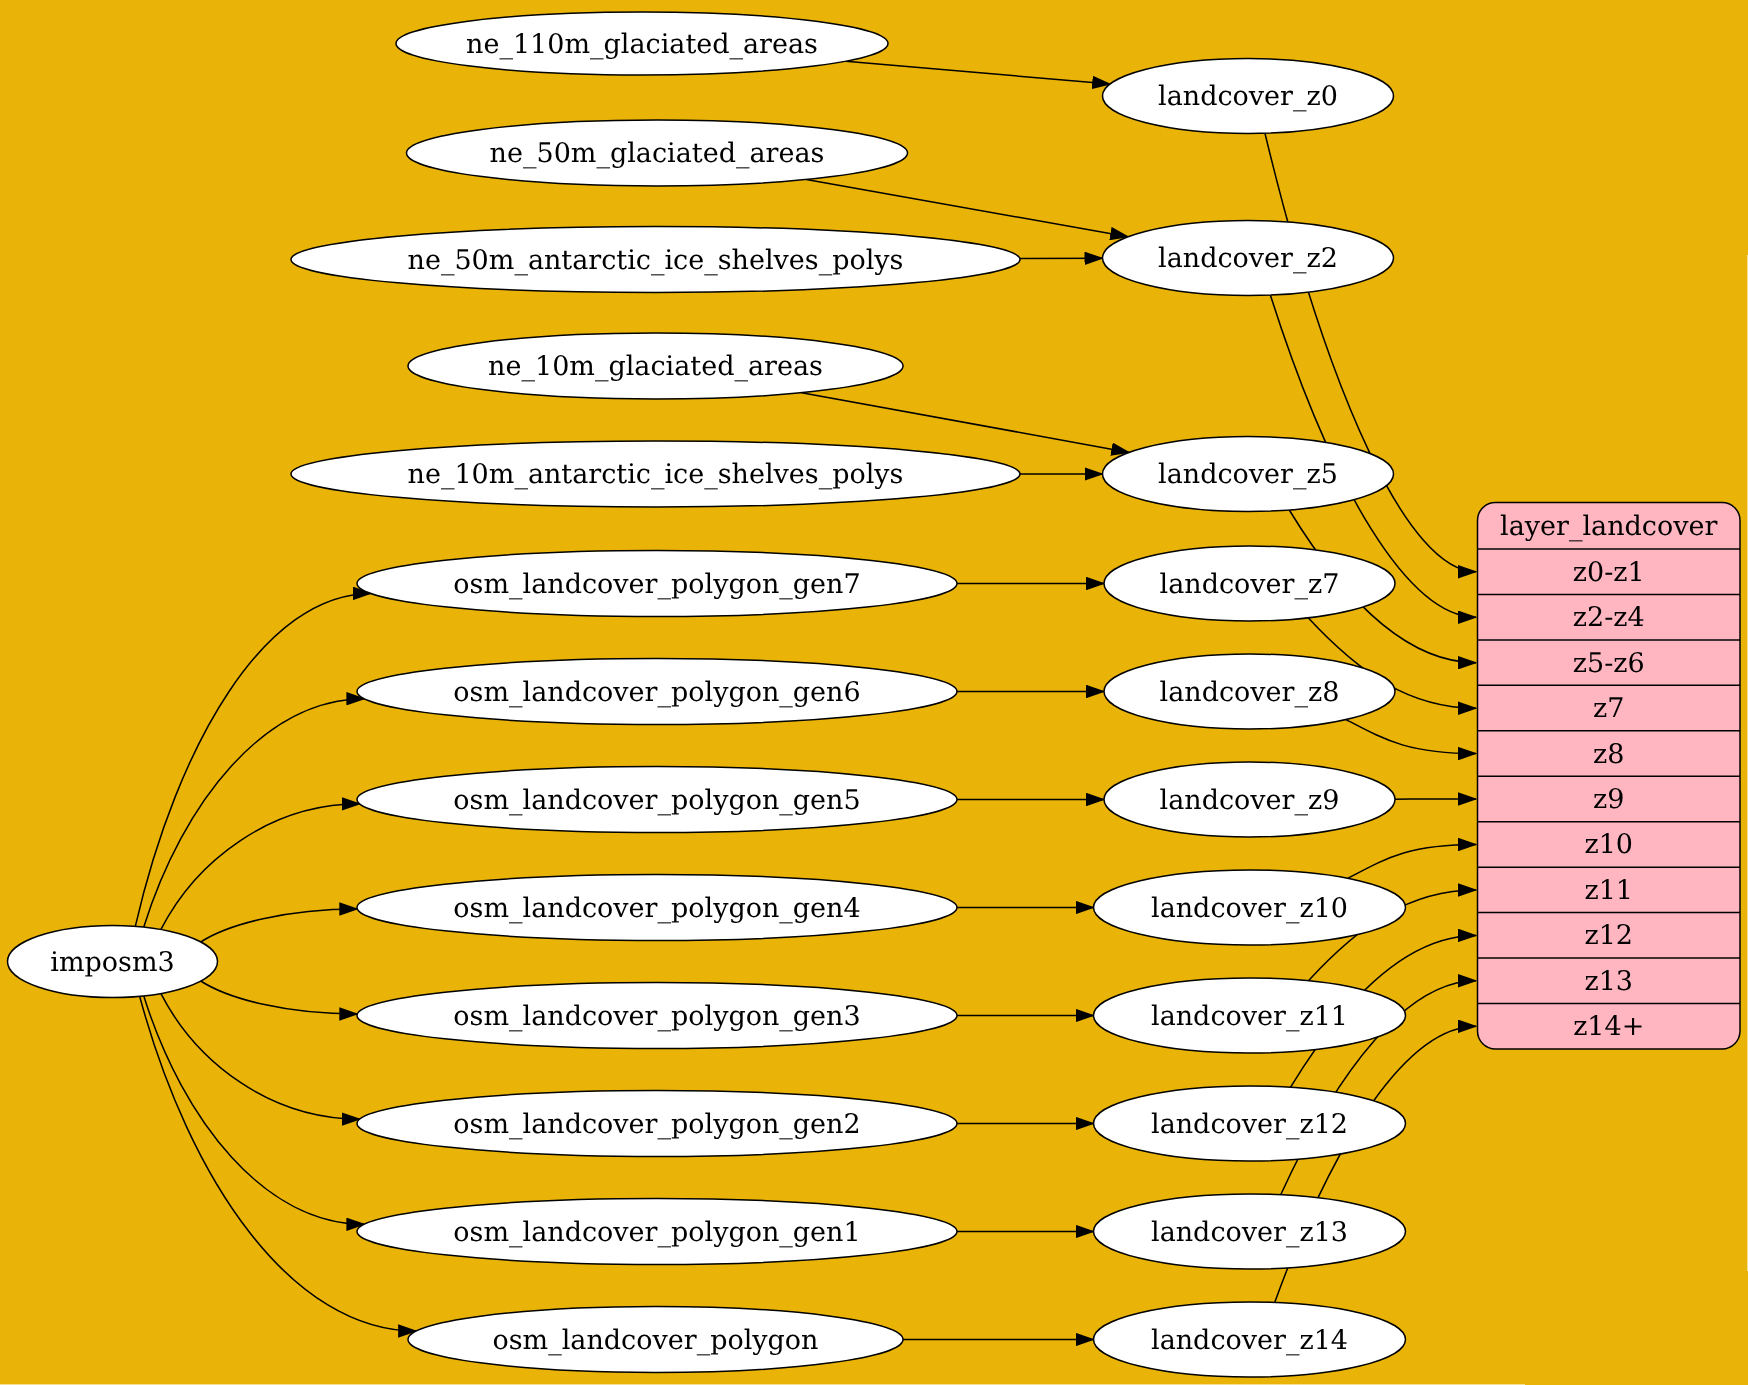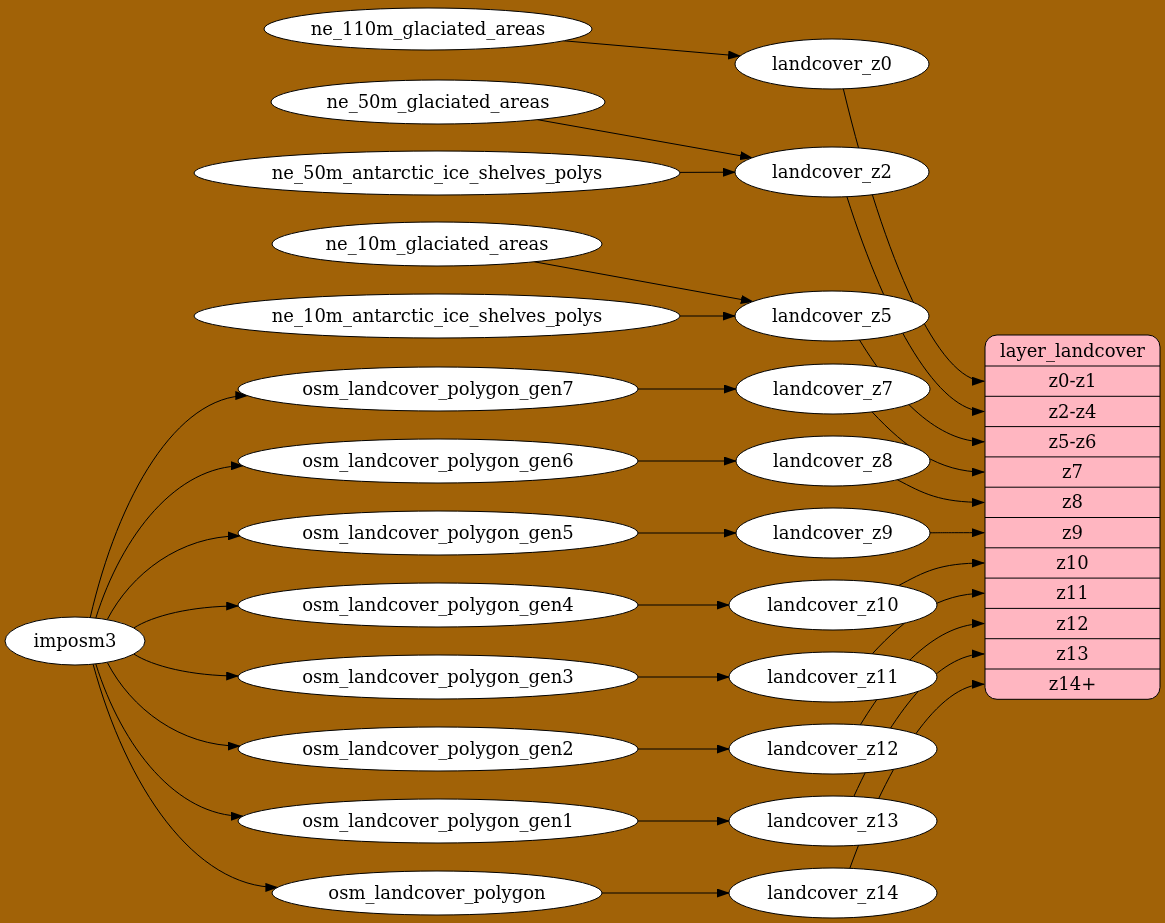--- a/index.html
+++ b/index.html
@@ -1,16 +1,16 @@
 <!DOCTYPE html>
 <html><head>
 <meta charset="utf-8">
 <style>
   html, body { margin: 0; padding: 0; background: #ffffff; }
-  .canvas { width: 1165px; height: 923px; position: relative; background: #a16207; text-align: center; }
+  .canvas { width: 1165px; height: 923px; position: relative; background: #eab308; text-align: center; }
   svg { display: block; }
   svg text {
     font-family: "DejaVu Serif", "Liberation Serif", serif;
     font-size: 18px;
     fill: #000000;
   }
   svg ellipse, svg rect, svg line { vector-effect: non-scaling-stroke; }
 </style>
 </head>
 <body>

